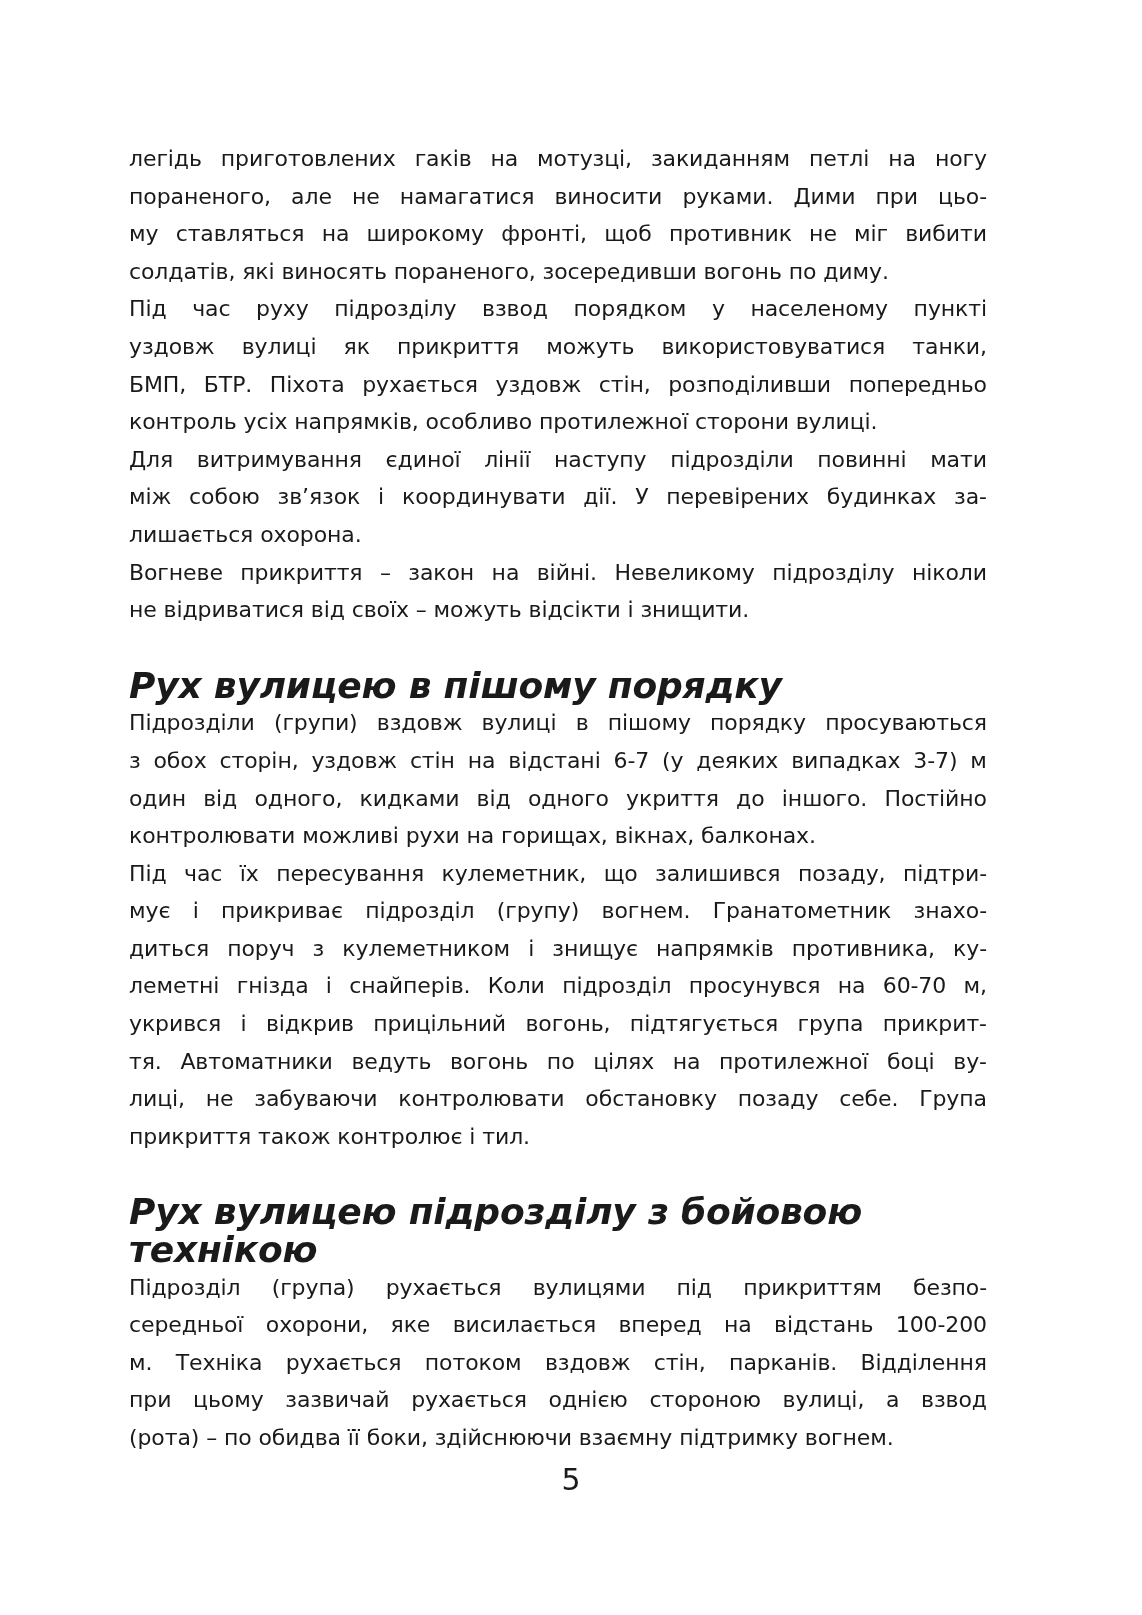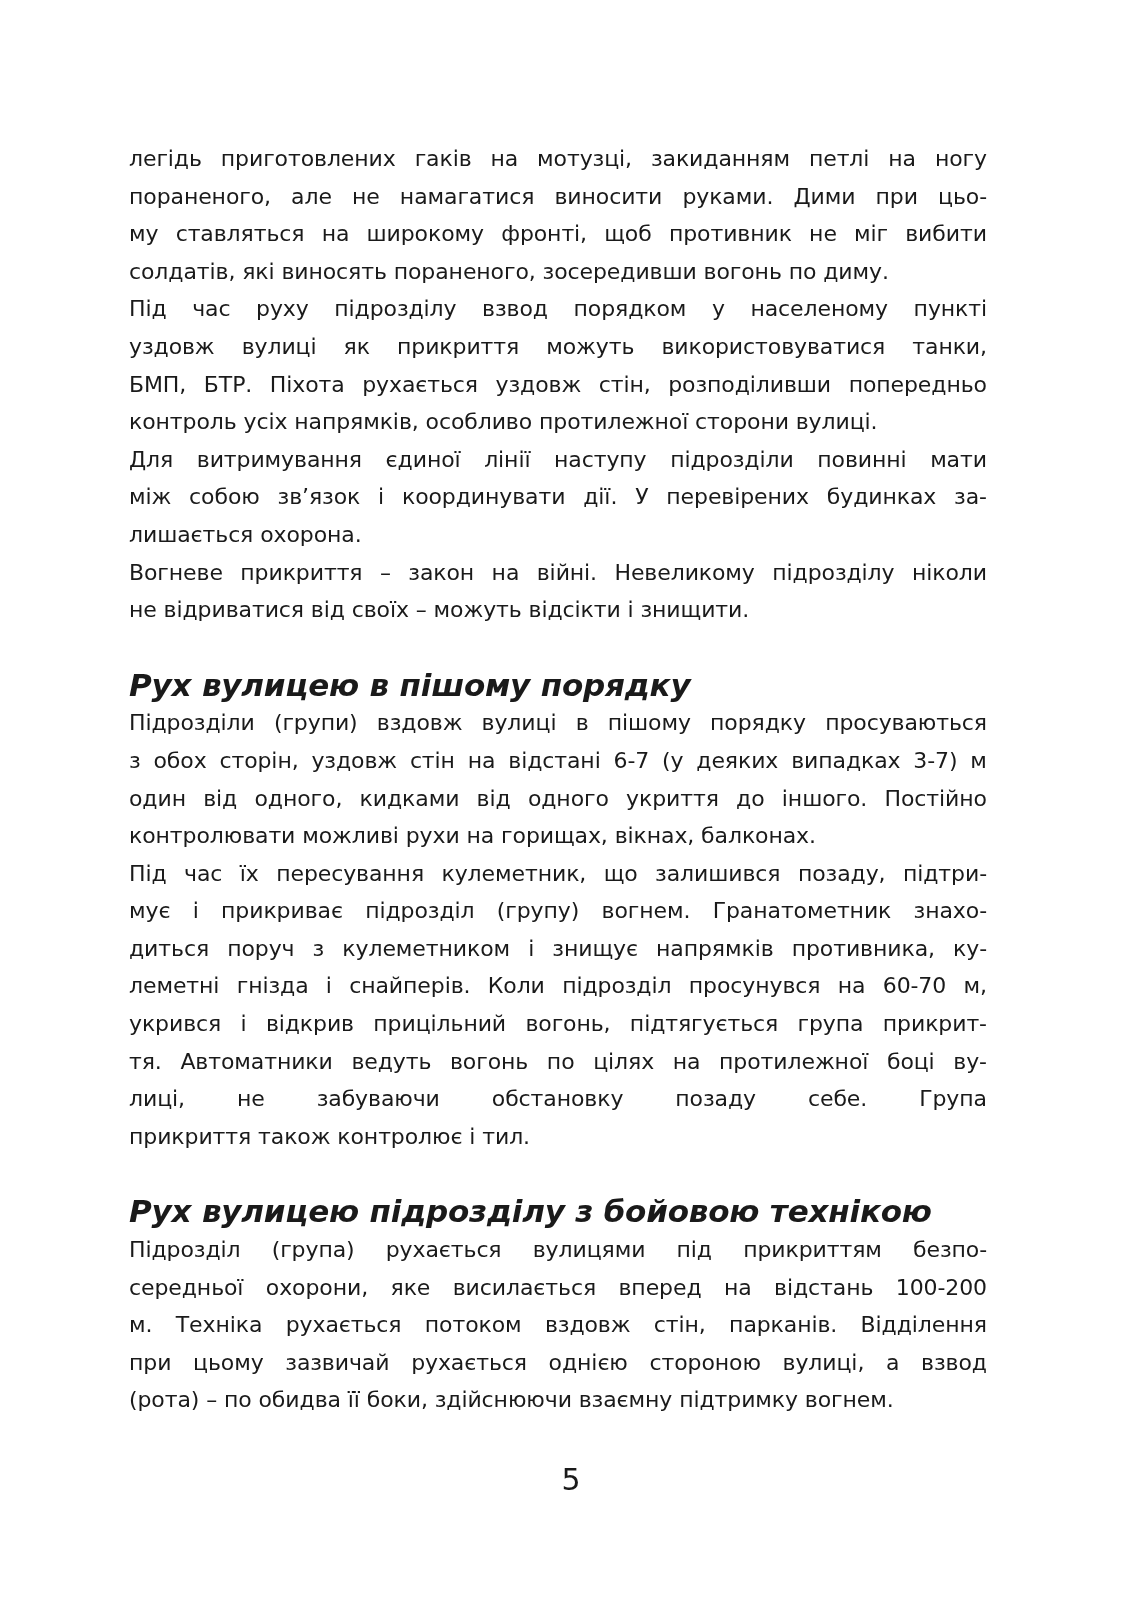--- a/index.html
+++ b/index.html
@@ -52,21 +52,21 @@
   p.body-par .ln.just > span.w {
     white-space: pre;
   }
   
   p.body-par .ln.nat {
     display: block;
     white-space: nowrap;
   }
   h2.section-heading {
     margin: 0;
-    font-size: 31px;
+    font-size: 36px;
     line-height: 37.6px;
     font-weight: 700;
     font-style: italic;
     letter-spacing: -0.2px;
   }
   .gap-before-heading {
     height: 38px;
   }
   .page-number {
     position: absolute;
@@ -309,20 +309,21 @@
           <span class="w">цілях</span>
           <span class="w">на</span>
           <span class="w">протилежної</span>
           <span class="w">боці</span>
           <span class="w">ву-</span>
         </span>
       <span class="ln just">
           <span class="w">лиці,</span>
           <span class="w">не</span>
           <span class="w">забуваючи</span>
+          <span class="w">контролювати</span>
           <span class="w">обстановку</span>
           <span class="w">позаду</span>
           <span class="w">себе.</span>
           <span class="w">Група</span>
         </span>
       <span class="ln nat"><span class="w">прикриття також контролює і тил.</span></span>
     </p>
 
     <div class="gap-before-heading"></div>
 

